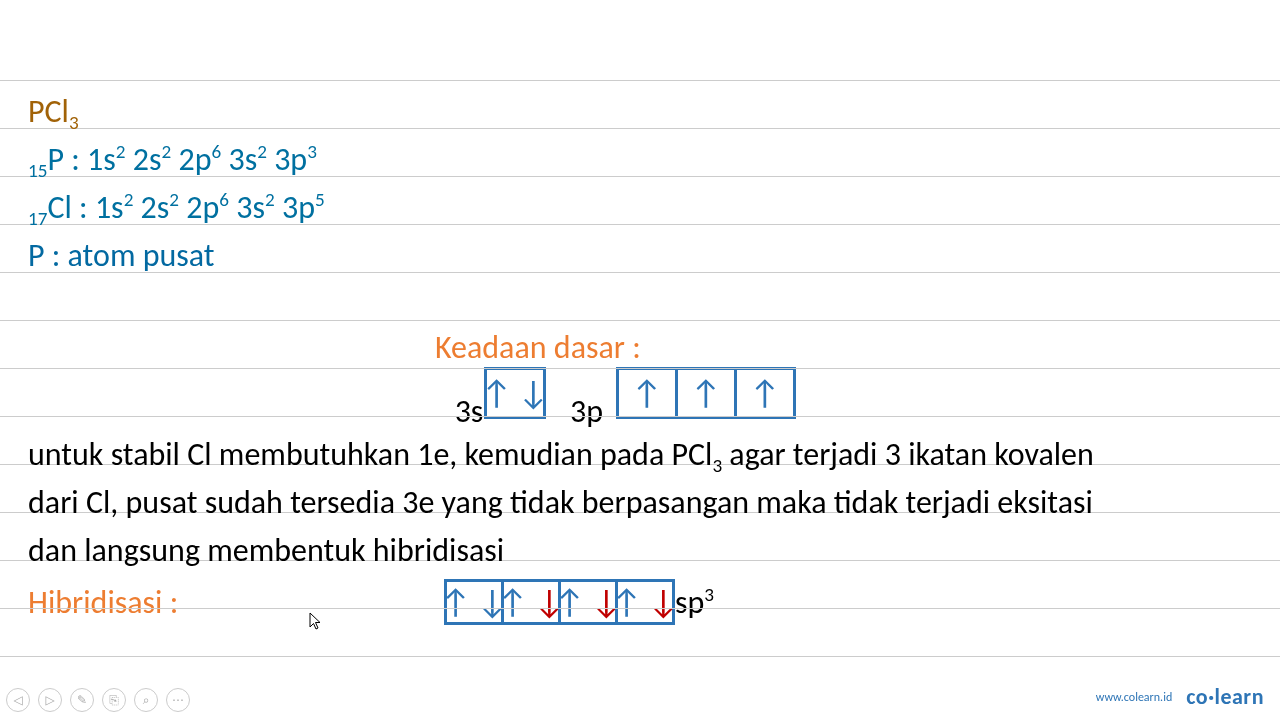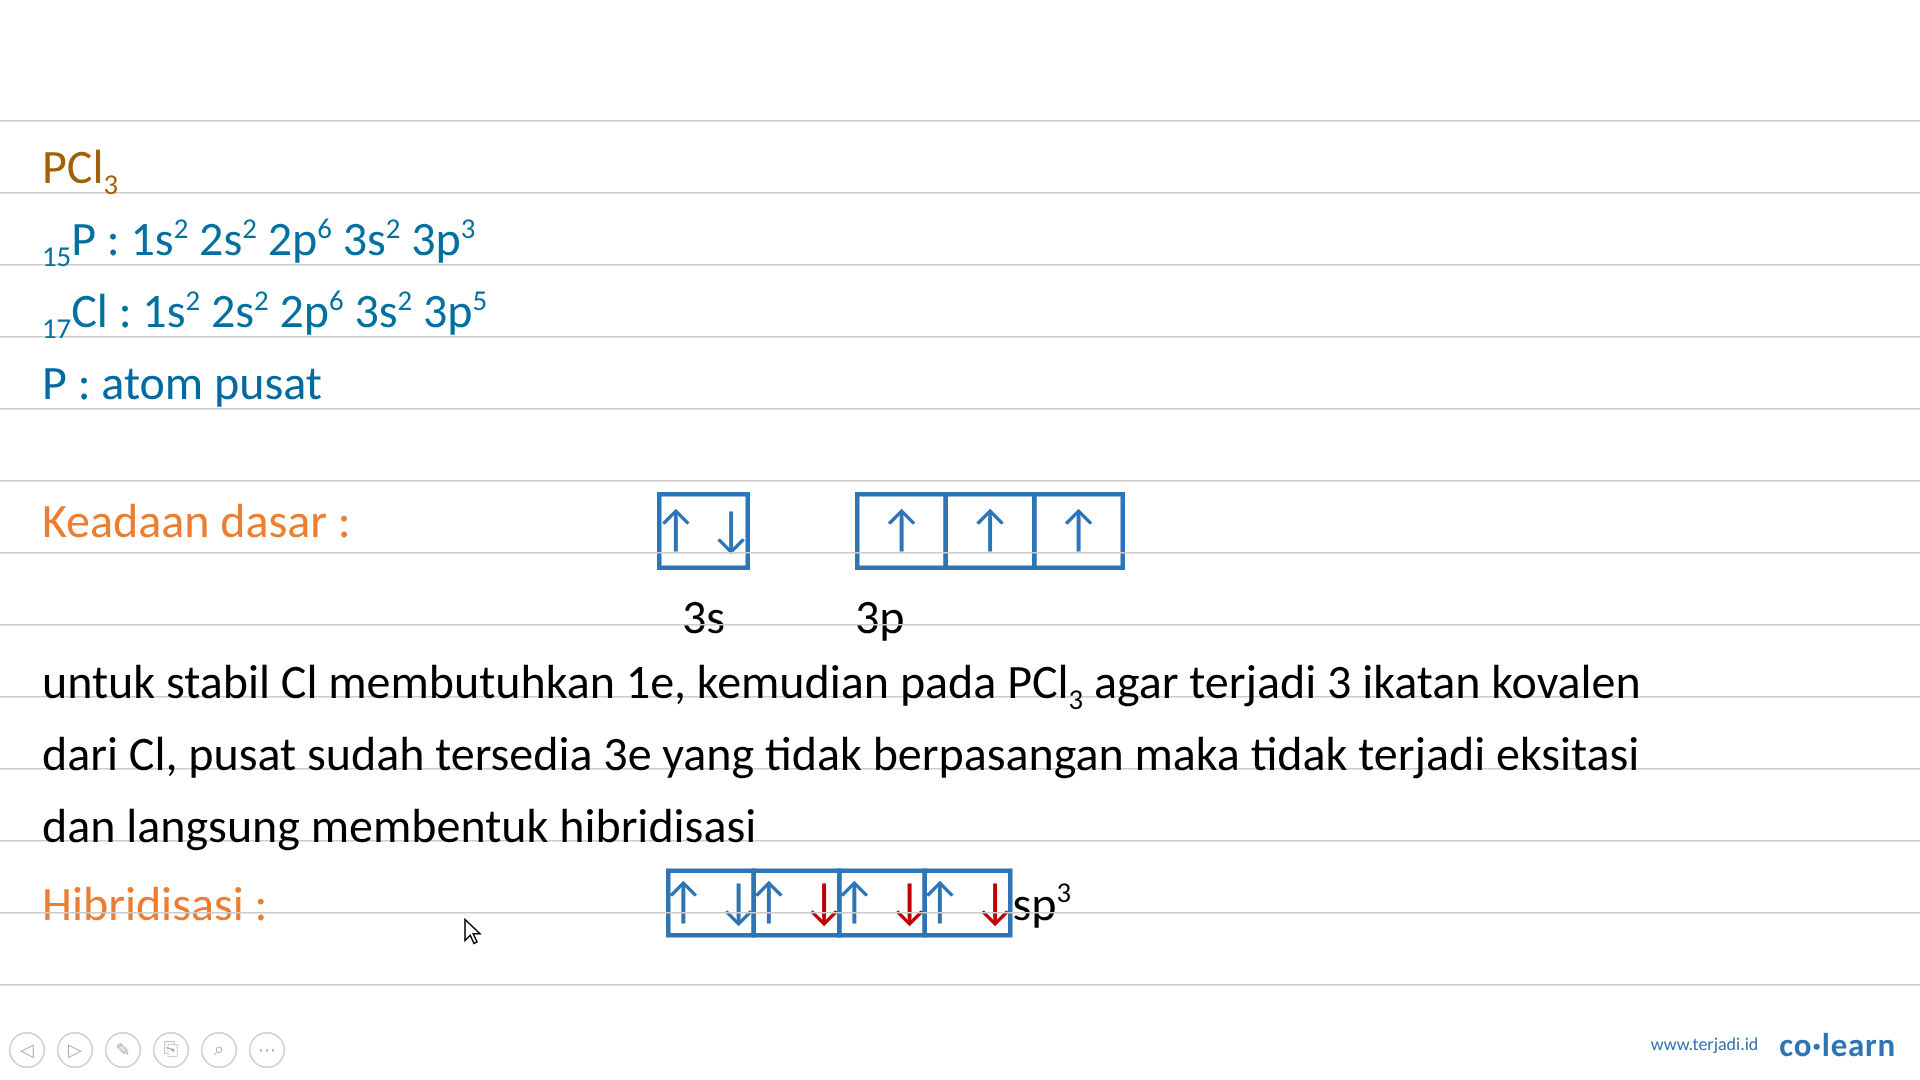--- a/index.html
+++ b/index.html
@@ -38,22 +38,23 @@
     }
     .gap { height: 48px; }
     .red { color: #a16207; }
     .teal { color: #0070a0; }
     .green { color: #0369a1; }
     sub { font-size: 60%; vertical-align: sub; line-height: 0; }
     sup { font-size: 60%; vertical-align: super; line-height: 0; }
 
     .section-row {
       display: flex;
-      align-items: flex-start;
+      align-items: center;
       height: 58px;
+      flex-direction: column;
     }
     .section-label {
       font-size: 32px;
       color: #ed7d31;
       width: 410px;
     }
     .orbital-area {
       display: flex;
       align-items: flex-start;
     }
@@ -284,18 +285,18 @@
 <div class="footer">
   <div class="footer-icons">
     <div class="footer-btn">◁</div>
     <div class="footer-btn">▷</div>
     <div class="footer-btn">✎</div>
     <div class="footer-btn">⎘</div>
     <div class="footer-btn">⌕</div>
     <div class="footer-btn">⋯</div>
   </div>
   <div class="footer-right">
-    <span class="footer-url">www.terjadi.id</span>
+    <span class="footer-url">www.colearn.id</span>
     <span class="footer-logo">
       <span>co</span><span class="dot">·</span><span>learn</span>
     </span>
   </div>
 </div>
 
 </body></html>

